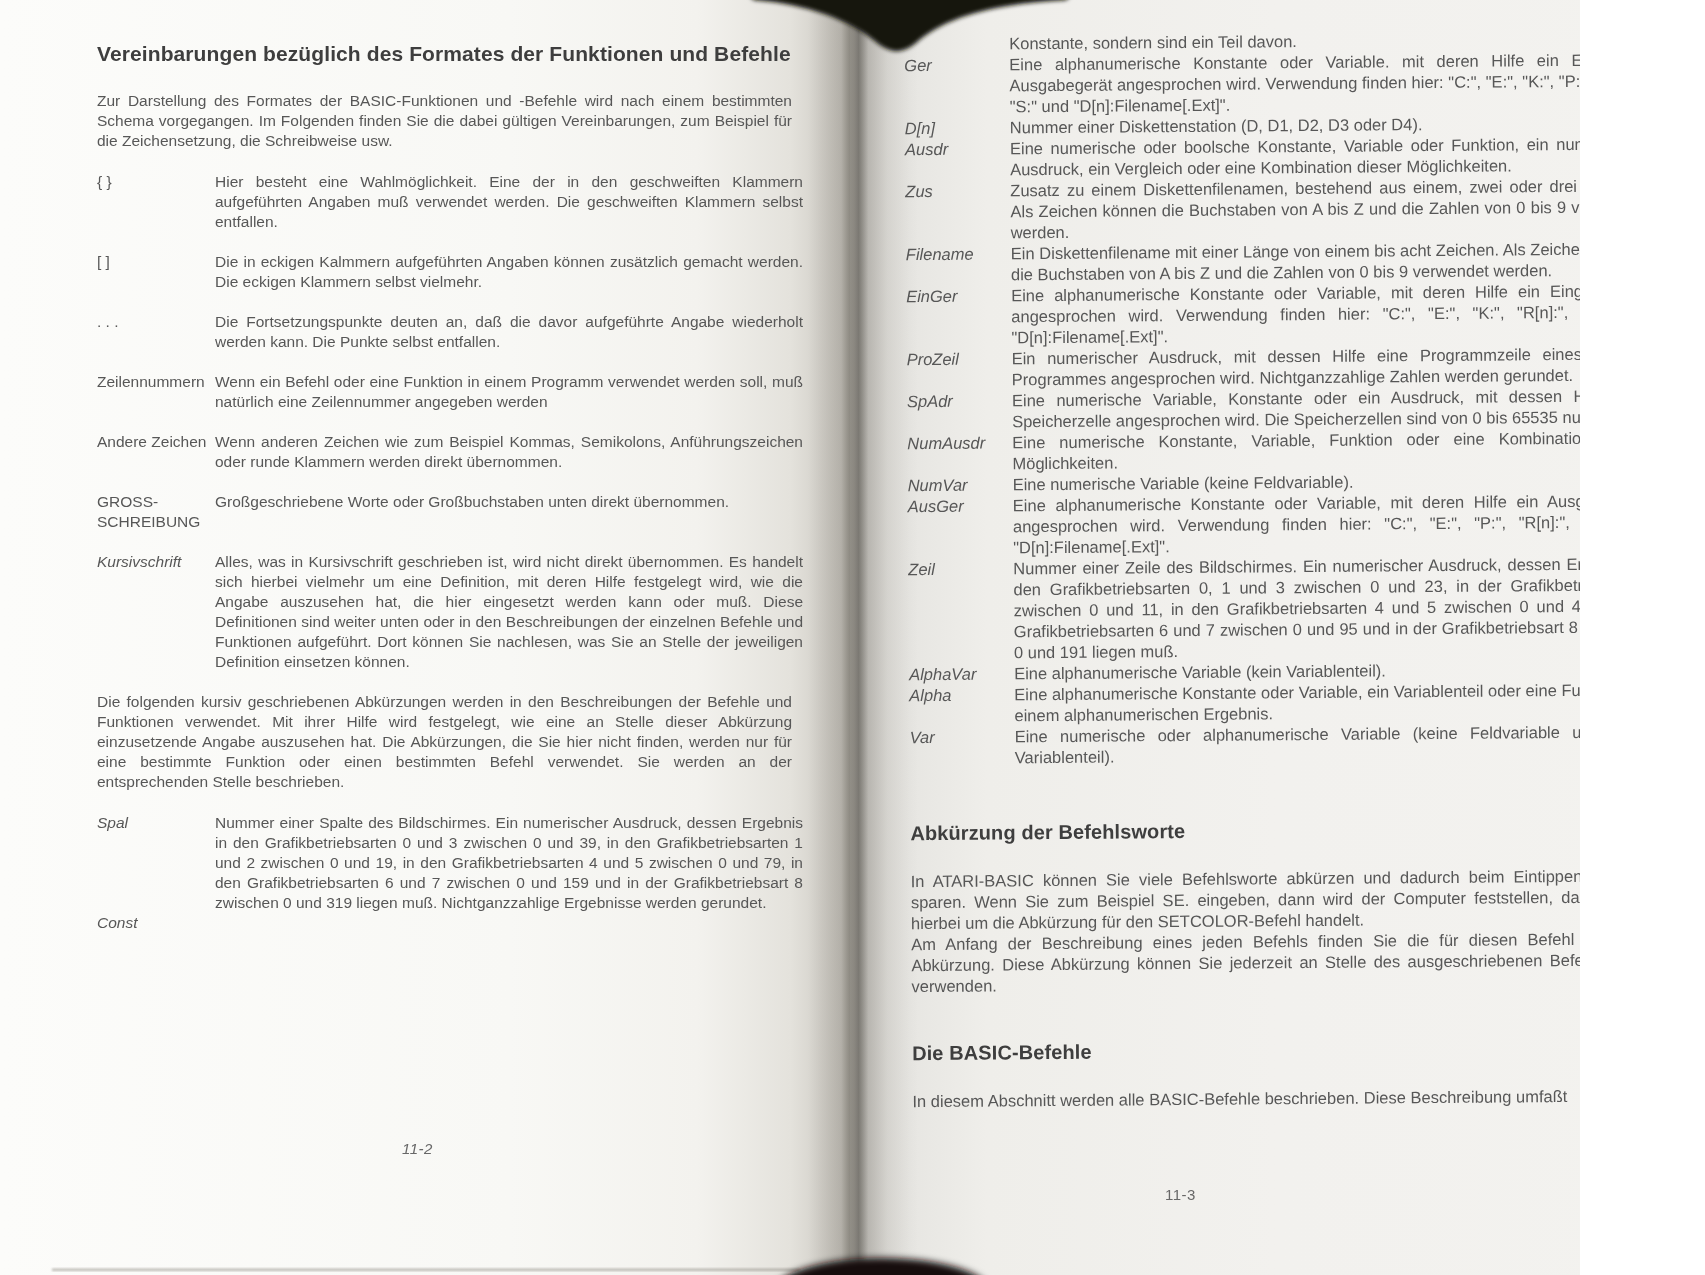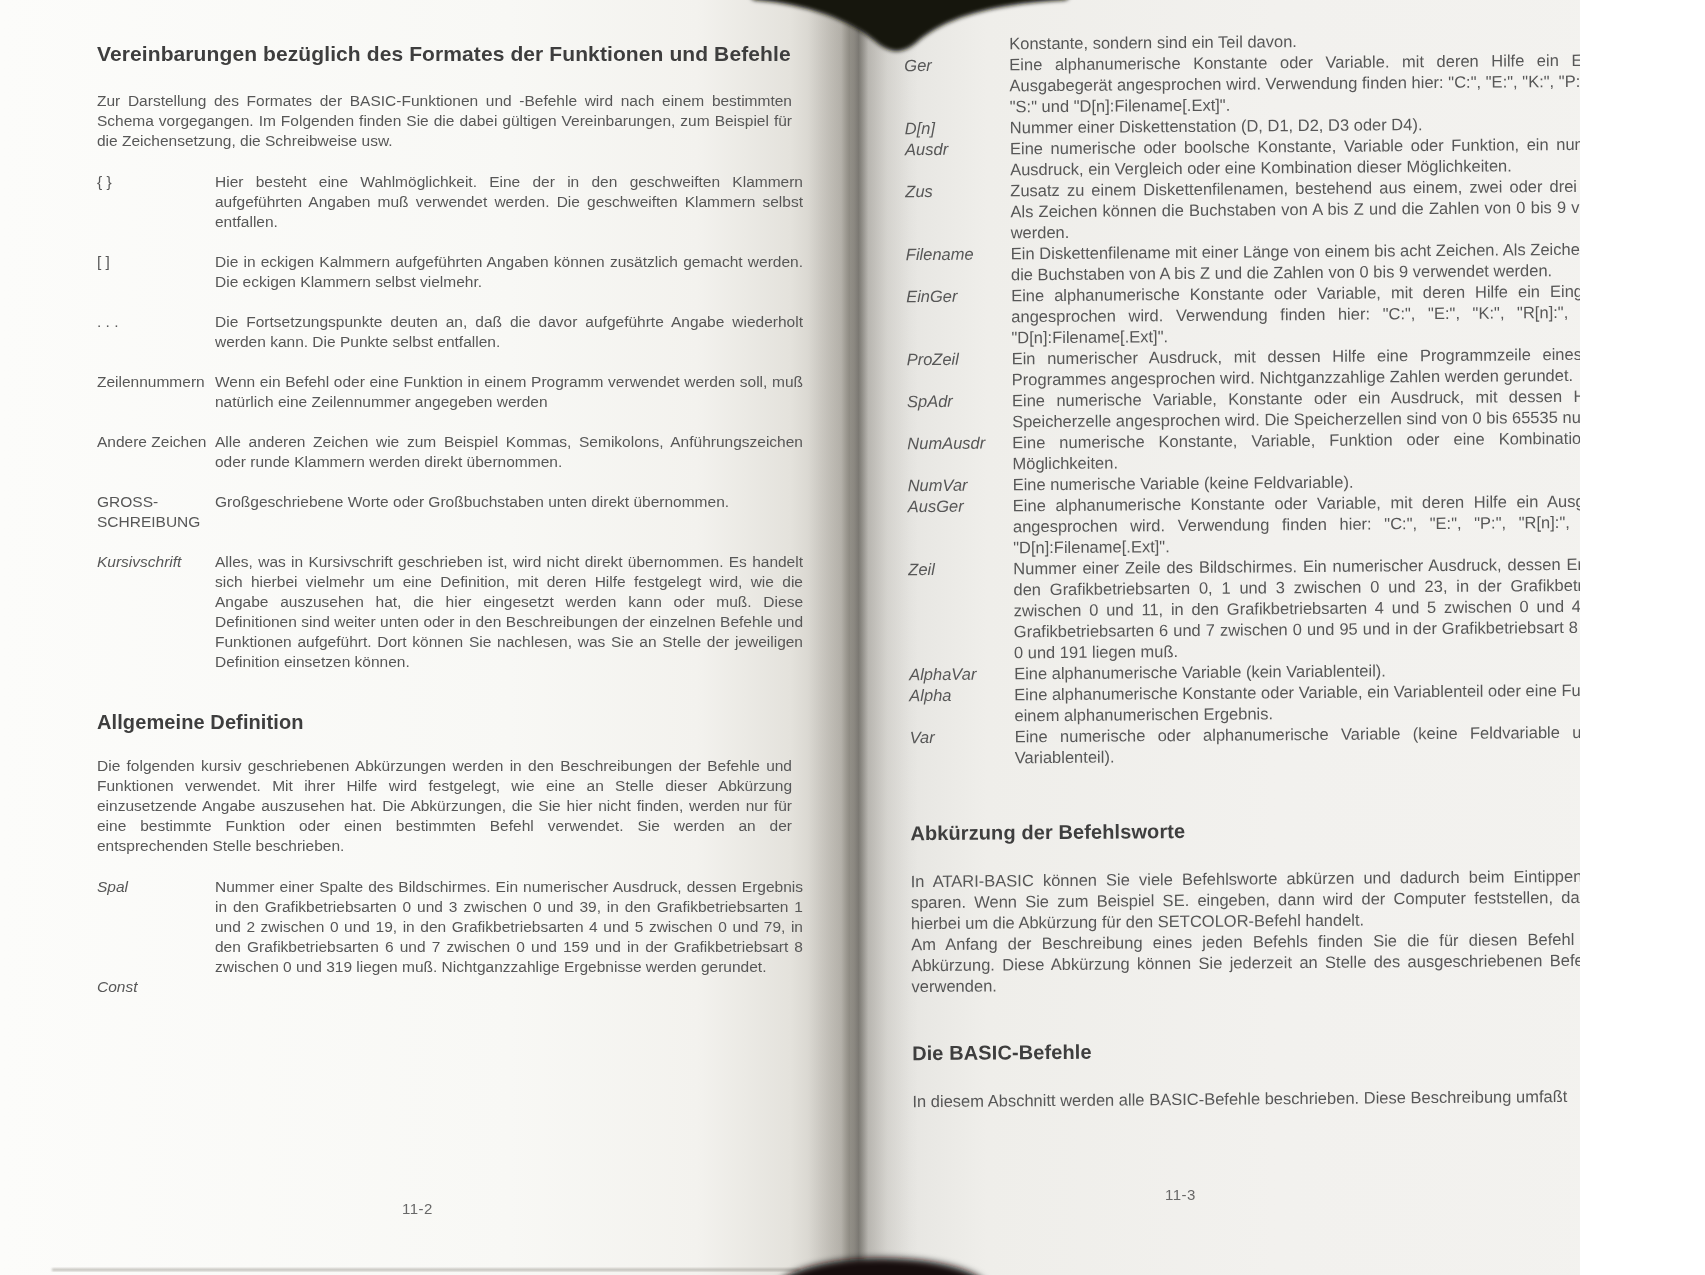--- a/index.html
+++ b/index.html
@@ -61,21 +61,21 @@
   .rp .row { grid-template-columns: 105px 1fr; }
   .gapped .row + .row { margin-top: 20px; }
   .gapped { margin-bottom: 20px; }
   .def { text-align: justify; }
   .term.i { font-style: italic; }
   .rp .term { font-style: italic; }
   .rp .sect p { text-align: justify; }
   .pagenum {
     position: absolute; font-size: 15px; color: #686868; letter-spacing: 0.5px;
   }
-  .pn-left { left: 402px; top: 1200px; }
+  .pn-left { left: 402px; top: 1140px; font-style: italic; }
   .pn-right { left: 303px; top: 1186px; margin-left: 12px; }
 </style>
 </head>
 <body>
 
 <div class="stage">
 
   <section class="page left">
     <div class="lp">
       <h1>Vereinbarungen bezüglich des Formates der Funktionen und Befehle</h1>
@@ -93,33 +93,32 @@
         <div class="row">
           <div class="term">. . .</div>
           <div class="def">Die Fortsetzungspunkte deuten an, daß die davor aufgeführte Angabe wiederholt werden kann. Die Punkte selbst entfallen.</div>
         </div>
         <div class="row">
           <div class="term">Zeilennummern</div>
           <div class="def">Wenn ein Befehl oder eine Funktion in einem Programm verwendet werden soll, muß natürlich eine Zeilennummer angegeben werden</div>
         </div>
         <div class="row">
           <div class="term">Andere Zeichen</div>
-          <div class="def">Alle anderen Zeichen wie zum Beispiel Kommas, Semikolons, Anführungszeichen oder runde Klammern werden direkt übernommen.</div>
+          <div class="def">Wenn anderen Zeichen wie zum Beispiel Kommas, Semikolons, Anführungszeichen oder runde Klammern werden direkt übernommen.</div>
         </div>
         <div class="row">
           <div class="term">GROSS-SCHREIBUNG</div>
           <div class="def">Großgeschriebene Worte oder Großbuchstaben unten direkt übernommen.</div>
         </div>
         <div class="row">
           <div class="term i">Kursivschrift</div>
           <div class="def">Alles, was in Kursivschrift geschrieben ist, wird nicht direkt übernommen. Es handelt sich hierbei vielmehr um eine Definition, mit deren Hilfe festgelegt wird, wie die Angabe auszusehen hat, die hier eingesetzt werden kann oder muß. Diese Definitionen sind weiter unten oder in den Beschreibungen der einzelnen Befehle und Funktionen aufgeführt. Dort können Sie nachlesen, was Sie an Stelle der jeweiligen Definition einsetzen können.</div>
         </div>
       </div>
 
-      <h2>Allgemeine Definition</h2>
       <p class="intro">Die folgenden kursiv geschriebenen Abkürzungen werden in den Beschreibungen der Befehle und Funktionen verwendet. Mit ihrer Hilfe wird festgelegt, wie eine an Stelle dieser Abkürzung einzusetzende Angabe auszusehen hat. Die Abkürzungen, die Sie hier nicht finden, werden nur für eine bestimmte Funktion oder einen bestimmten Befehl verwendet. Sie werden an der entsprechenden Stelle beschrieben.</p>
 
       <div class="deflist">
         <div class="row">
           <div class="term i">Spal</div>
           <div class="def">Nummer einer Spalte des Bildschirmes. Ein numerischer Ausdruck, dessen Ergebnis in den Grafikbetriebsarten 0 und 3 zwischen 0 und 39, in den Grafikbetriebsarten 1 und 2 zwischen 0 und 19, in den Grafikbetriebsarten 4 und 5 zwischen 0 und 79, in den Grafikbetriebsarten 6 und 7 zwischen 0 und 159 und in der Grafikbetriebsart 8 zwischen 0 und 319 liegen muß. Nichtganzzahlige Ergebnisse werden gerundet.</div>
         </div>
         <div class="row">
           <div class="term i">Const</div>
         </div>

